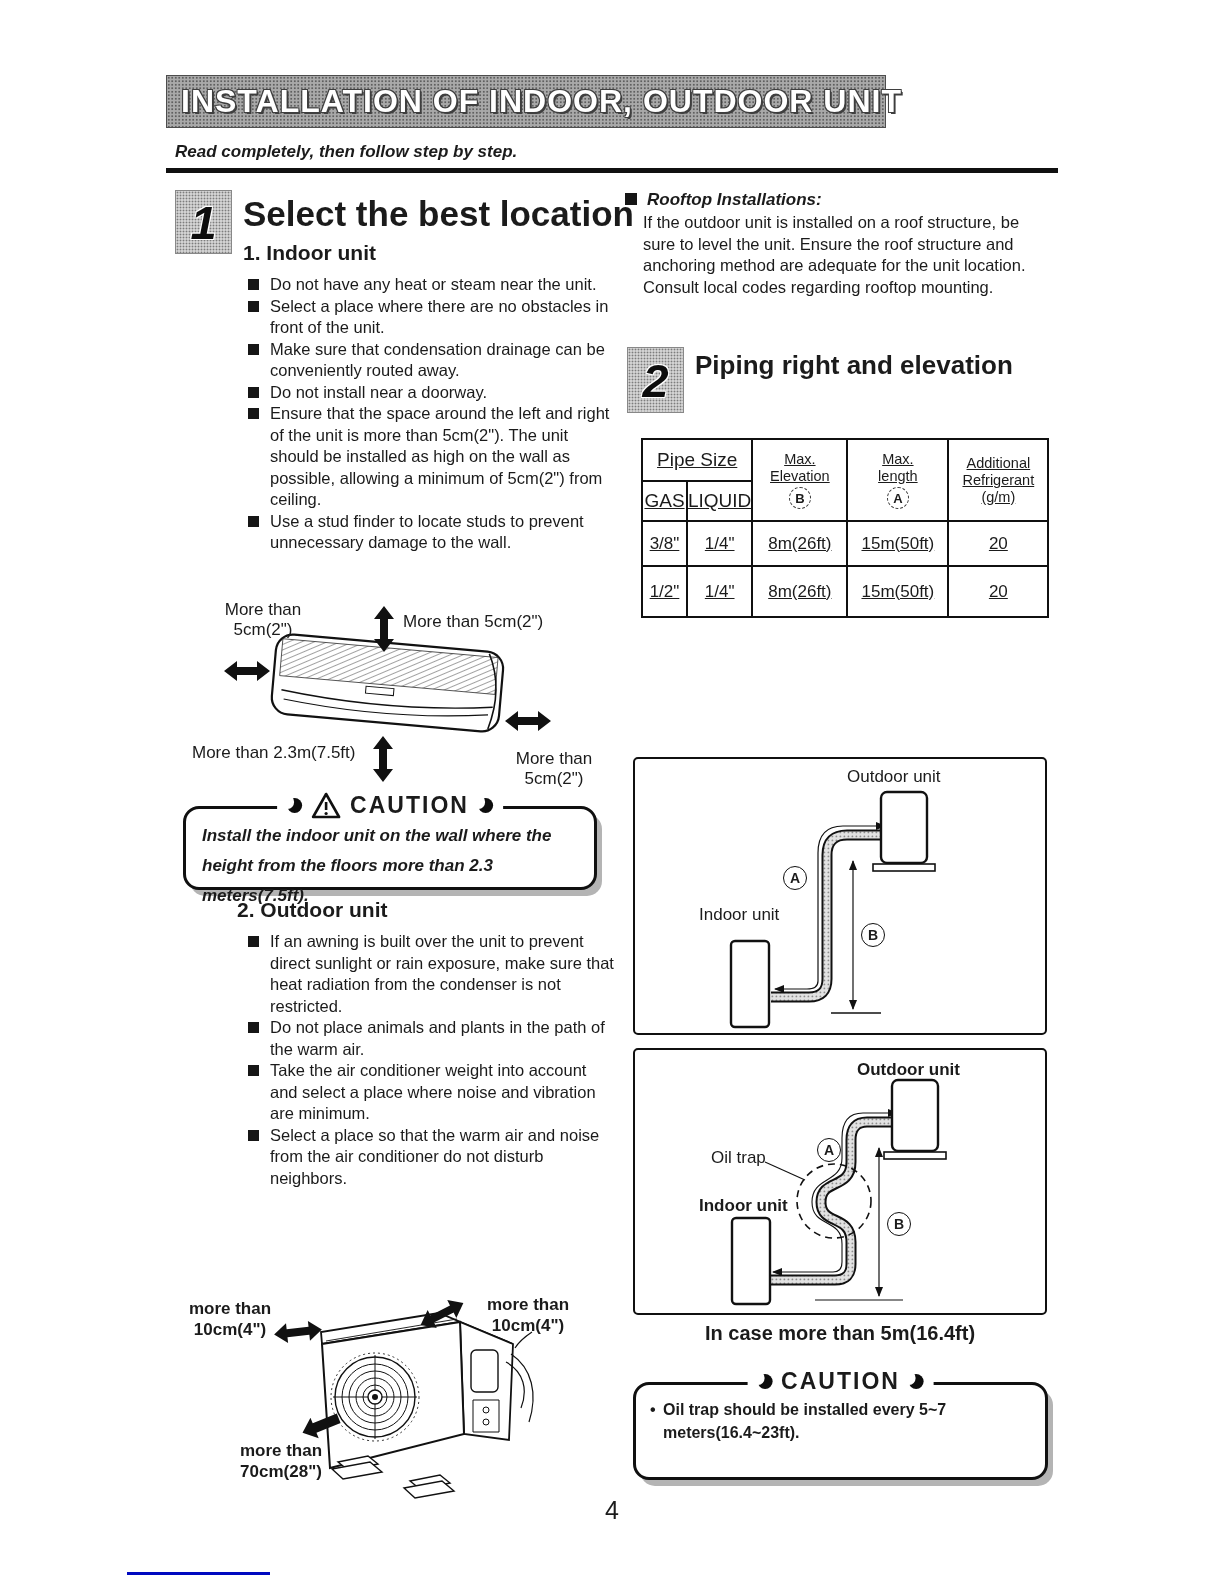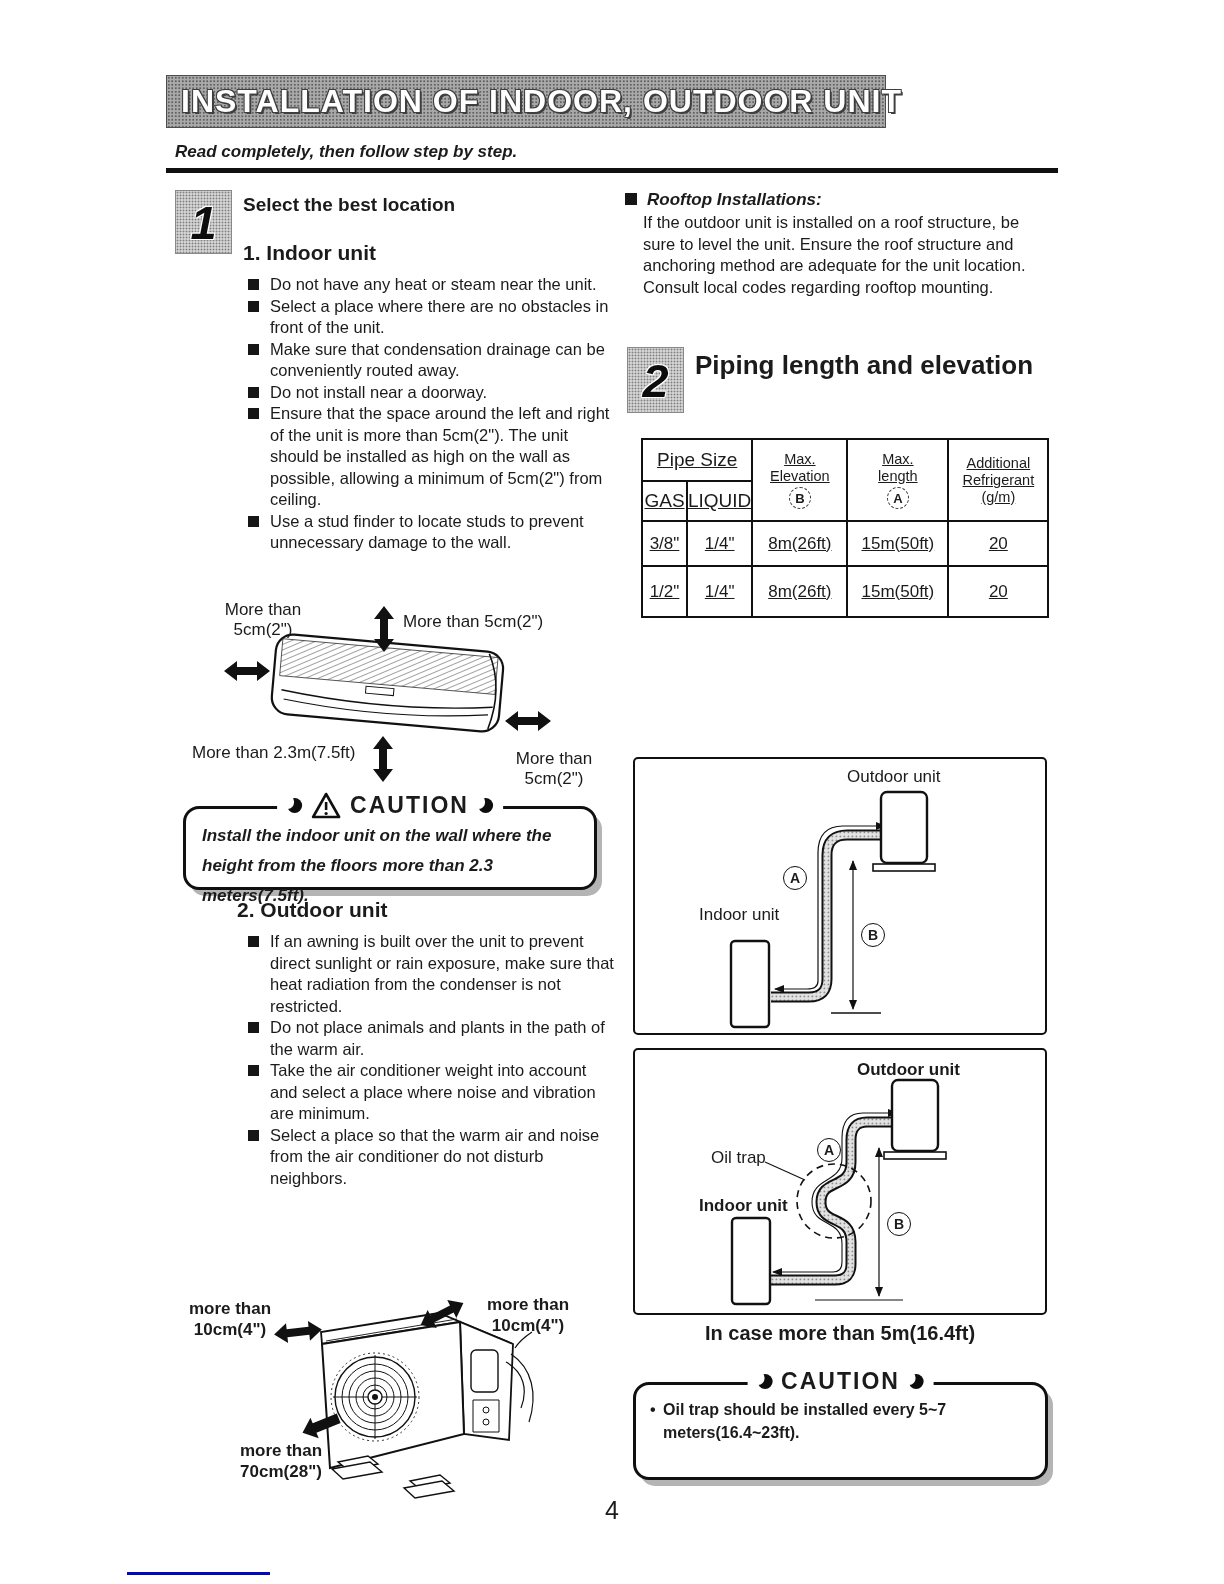--- a/index.html
+++ b/index.html
@@ -34,21 +34,21 @@
     background-color:#d2d2d2;
     background-image:radial-gradient(#7d7d7d .9px, rgba(0,0,0,0) 1.05px);
     background-size:3px 3px;
     border:1px solid #888;box-sizing:border-box;
     display:flex;align-items:center;justify-content:center;
   }
   .sec-icon span{
     font-size:47px;font-weight:bold;font-style:italic;color:#0d0d0d;
     text-shadow:1px 1px 0 #fff,-1px -1px 0 #fff,1px -1px 0 #fff,-1px 1px 0 #fff;
   }
-  .sec1-title{left:243px;top:194px;font-size:19px;font-weight:bold;}
+  .sec1-title{left:243px;top:194px;font-size:35px;font-weight:bold;}
   .sec2-title{left:695px;top:350px;font-size:26px;font-weight:bold;}
   .sub-heading{font-size:21px;font-weight:bold;}
 
   
   ul.bullets{margin:0;padding:0;}
   ul.bullets li{
     list-style:none;position:relative;padding-left:22px;margin:0;
     font-size:16.5px;line-height:21.5px;
   }
   ul.bullets li::before{
@@ -241,21 +241,21 @@
 </div>
 
 <div class="abs" style="left:625px;top:190px;width:420px;">
   <div class="rooftop-head">Rooftop Installations:</div>
   <div class="rooftop-body">If the outdoor unit is installed on a roof structure, be sure to level the unit. Ensure the roof structure and anchoring method are adequate for the unit location. Consult local codes regarding rooftop mounting.</div>
 </div>
 
 <div class="abs sec-icon" style="left:627px;top:347px;height:66px;">
   <span>2</span>
 </div>
-<div class="abs sec2-title">Piping length and elevation</div>
+<div class="abs sec2-title">Piping right and elevation</div>
 
 <table class="pipes abs" style="left:641px;top:438px;">
   <colgroup>
     <col style="width:45px">
       <col style="width:65px">
       <col style="width:95px">
       <col style="width:101px">
       <col style="width:100px">
   </colgroup>
   <tbody>

